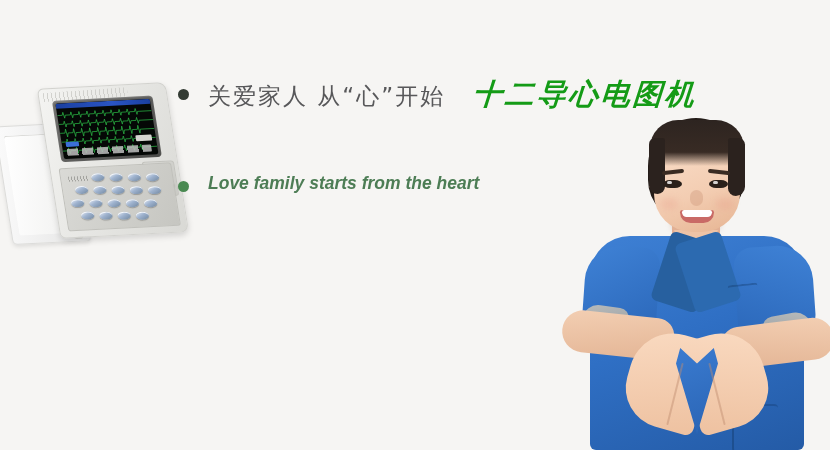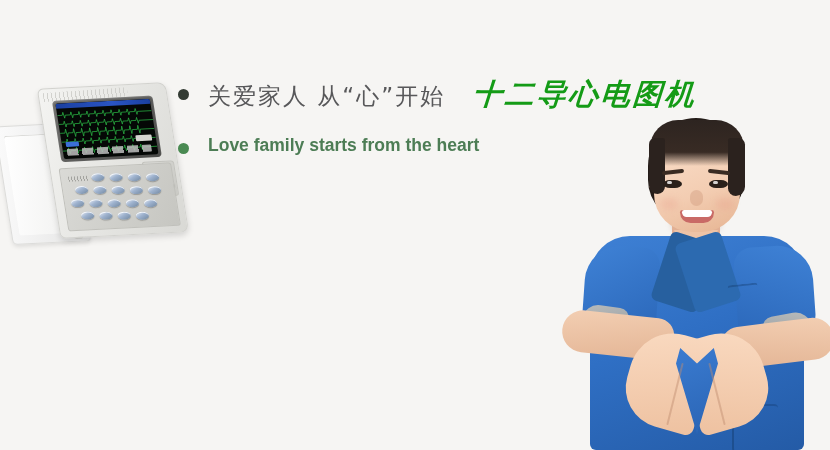--- a/index.html
+++ b/index.html
@@ -215,21 +215,21 @@
   #copy {
     position: absolute;
     left: 178px;
     top: 78px;
     width: 520px;
   }
   .line {
     display: flex;
     align-items: flex-start;
   }
-  .line-1 { margin-bottom: 22px; }
+  .line-1 { margin-bottom: 60px; }
 
   .bullet {
     flex: 0 0 auto;
     width: 11px;
     height: 11px;
     border-radius: 50%;
     margin-top: 11px;
     margin-right: 19px;
   }
   .bullet.dark  { background: #343c34; }
@@ -259,20 +259,21 @@
     transform: skewX(-4deg);
   }
 
   .en-block {
     font-family: "Liberation Sans", sans-serif;
     font-size: 17.5px;
     font-weight: 700;
     color: #4d7d55;
     line-height: 23px;
     white-space: nowrap;
+    font-style: italic;
   }
 
   
   #nurse {
     position: absolute;
     left: 556px;
     top: 118px;
     width: 278px;
     height: 332px;
   }

